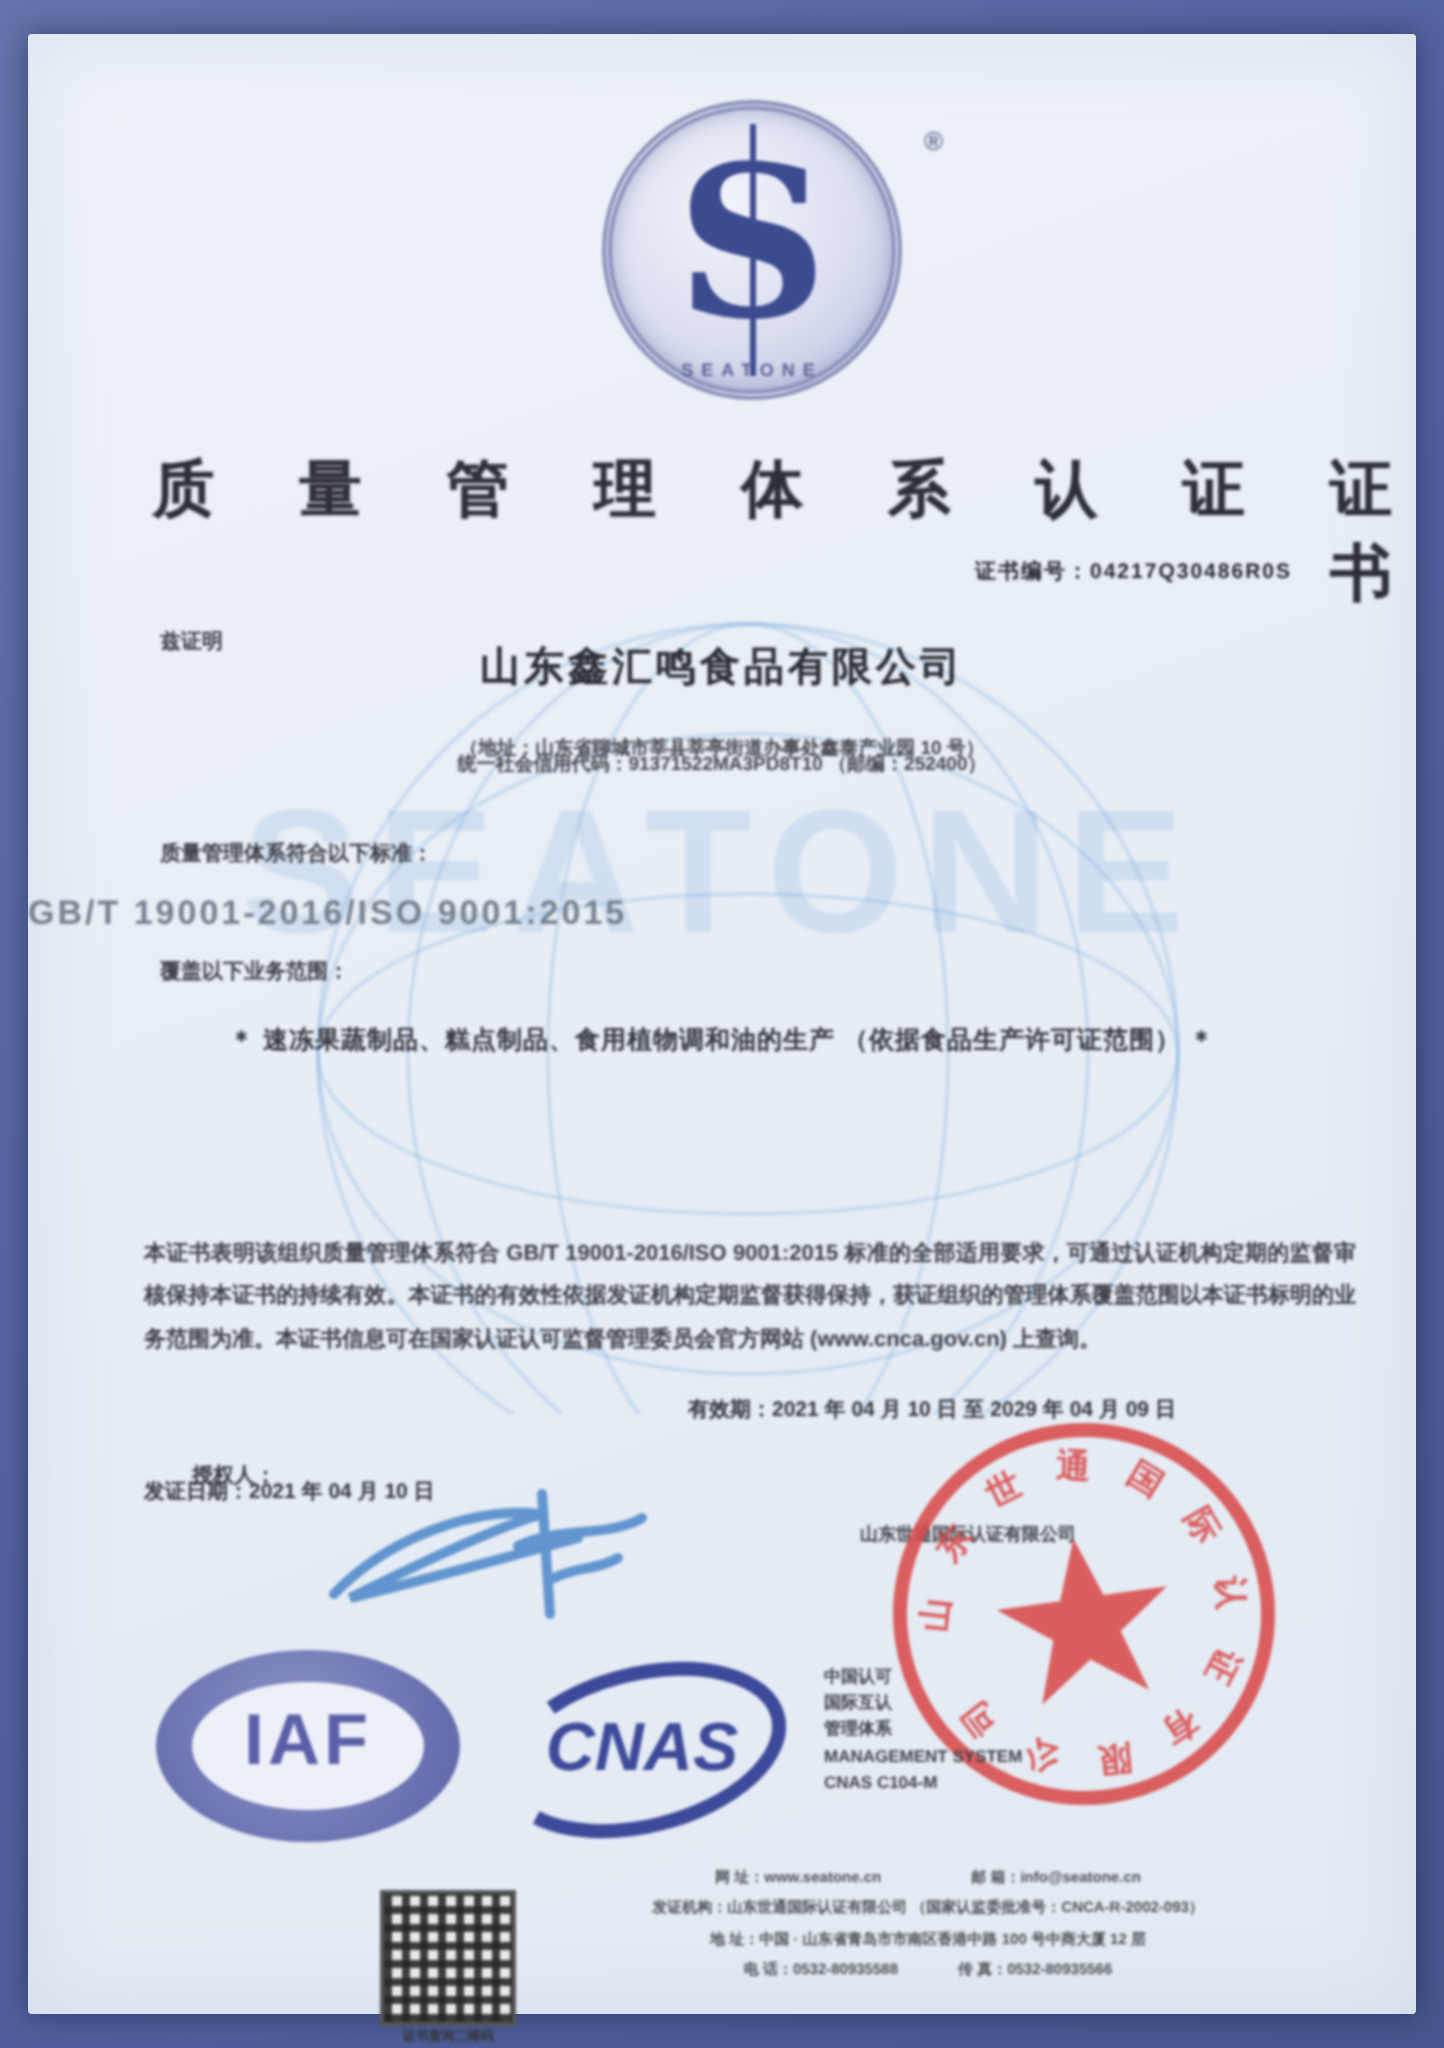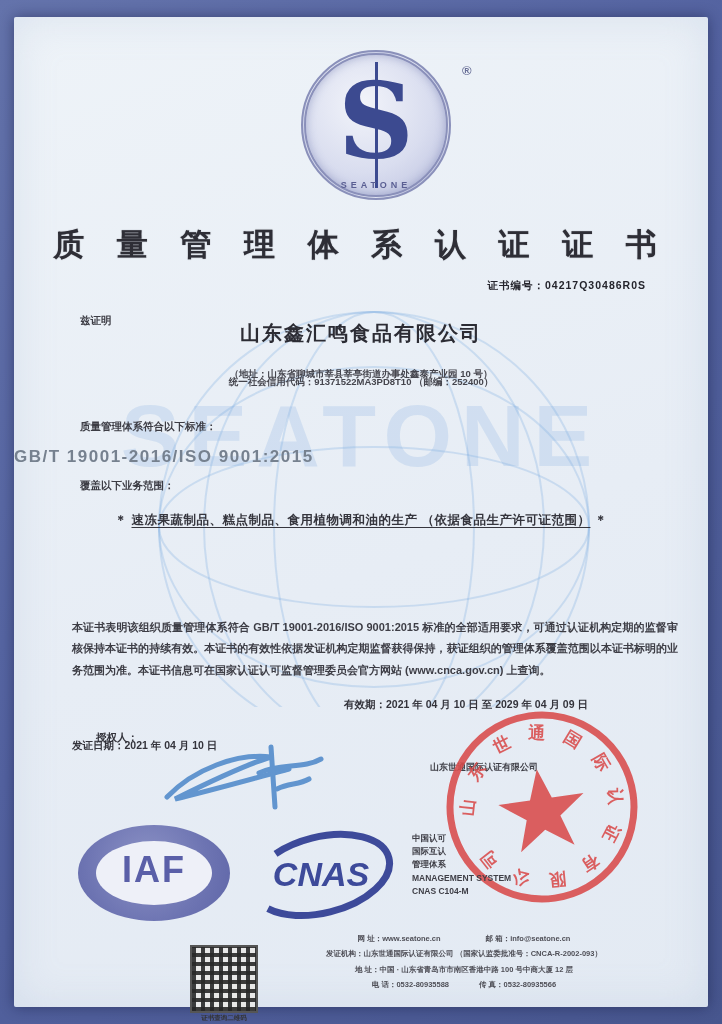--- a/index.html
+++ b/index.html
@@ -38,23 +38,24 @@
     font-size:105px;font-weight:700;color:#3c4a90;line-height:1.2;
   }
   .logo-bar{position:absolute;left:74px;top:12px;width:3px;height:126px;background:#3c4a90;}
   .logo-brand{
     position:absolute;left:0;right:0;bottom:10px;text-align:center;
     font-size:9px;letter-spacing:4px;color:#5a5f93;font-weight:700;
   }
   .logo-reg{left:448px;top:46px;font-size:13px;color:#6a7098;font-weight:700;}
   
   .title{
-    left:0;right:0;top:207px;text-align:center;
+    left:0;right:0;top:207px;text-align:right;
     font-size:31px;font-weight:800;color:#2e2e36;letter-spacing:12px;
     text-shadow:0 0 1px rgba(40,40,50,.6);
+    font-family:Liberation Mono, monospace;
   }
   .certno{
     right:62px;top:262px;font-size:10.5px;font-weight:700;color:#24242c;letter-spacing:1px;
   }
   .attest{left:66px;top:297px;font-size:10.5px;color:#3c3c44;font-weight:700;}
   .company{
     left:0;right:0;top:303px;text-align:center;
     font-size:20px;font-weight:800;color:#2c2c34;letter-spacing:2px;
   }
   .addr1{left:0;right:0;top:351px;text-align:center;font-size:9.5px;color:#45454d;font-weight:600;}
@@ -62,21 +63,21 @@
   .std-label{left:66px;top:403px;font-size:10.5px;color:#3c3c44;font-weight:700;}
   .standard{
     left:0;right:0;top:430px;text-align:left;
     font-size:17px;font-weight:700;color:#76818f;letter-spacing:1.5px;
   }
   .scope-label{left:66px;top:462px;font-size:10.5px;color:#3c3c44;font-weight:700;}
   .scope{
     left:40px;right:40px;top:495px;text-align:center;
     font-size:12.5px;font-weight:700;color:#35353d;letter-spacing:.5px;
   }
-  .scope .u{text-decoration:underline;text-underline-offset:3px;text-align:center;}
+  .scope .u{text-underline-offset:3px;text-align:center;}
   .body-par{
     left:58px;width:606px;top:600px;
     font-size:11px;line-height:1.95;color:#3d3d45;text-align:justify;font-weight:600;
   }
   .date-issue{left:58px;top:681px;font-size:10.5px;color:#33333b;font-weight:700;margin-top:41px;}
   .date-valid{left:330px;top:681px;font-size:10.5px;color:#33333b;font-weight:700;}
   .authorizer{left:82px;top:714px;font-size:10.5px;color:#33333b;font-weight:700;}
   .signature{left:145px;top:722px;}
   .issuer{left:416px;top:744px;font-size:9px;color:#3e3e46;font-weight:700;}
   .seal{left:428px;top:690px;opacity:.88;transform:rotate(-8deg);}

